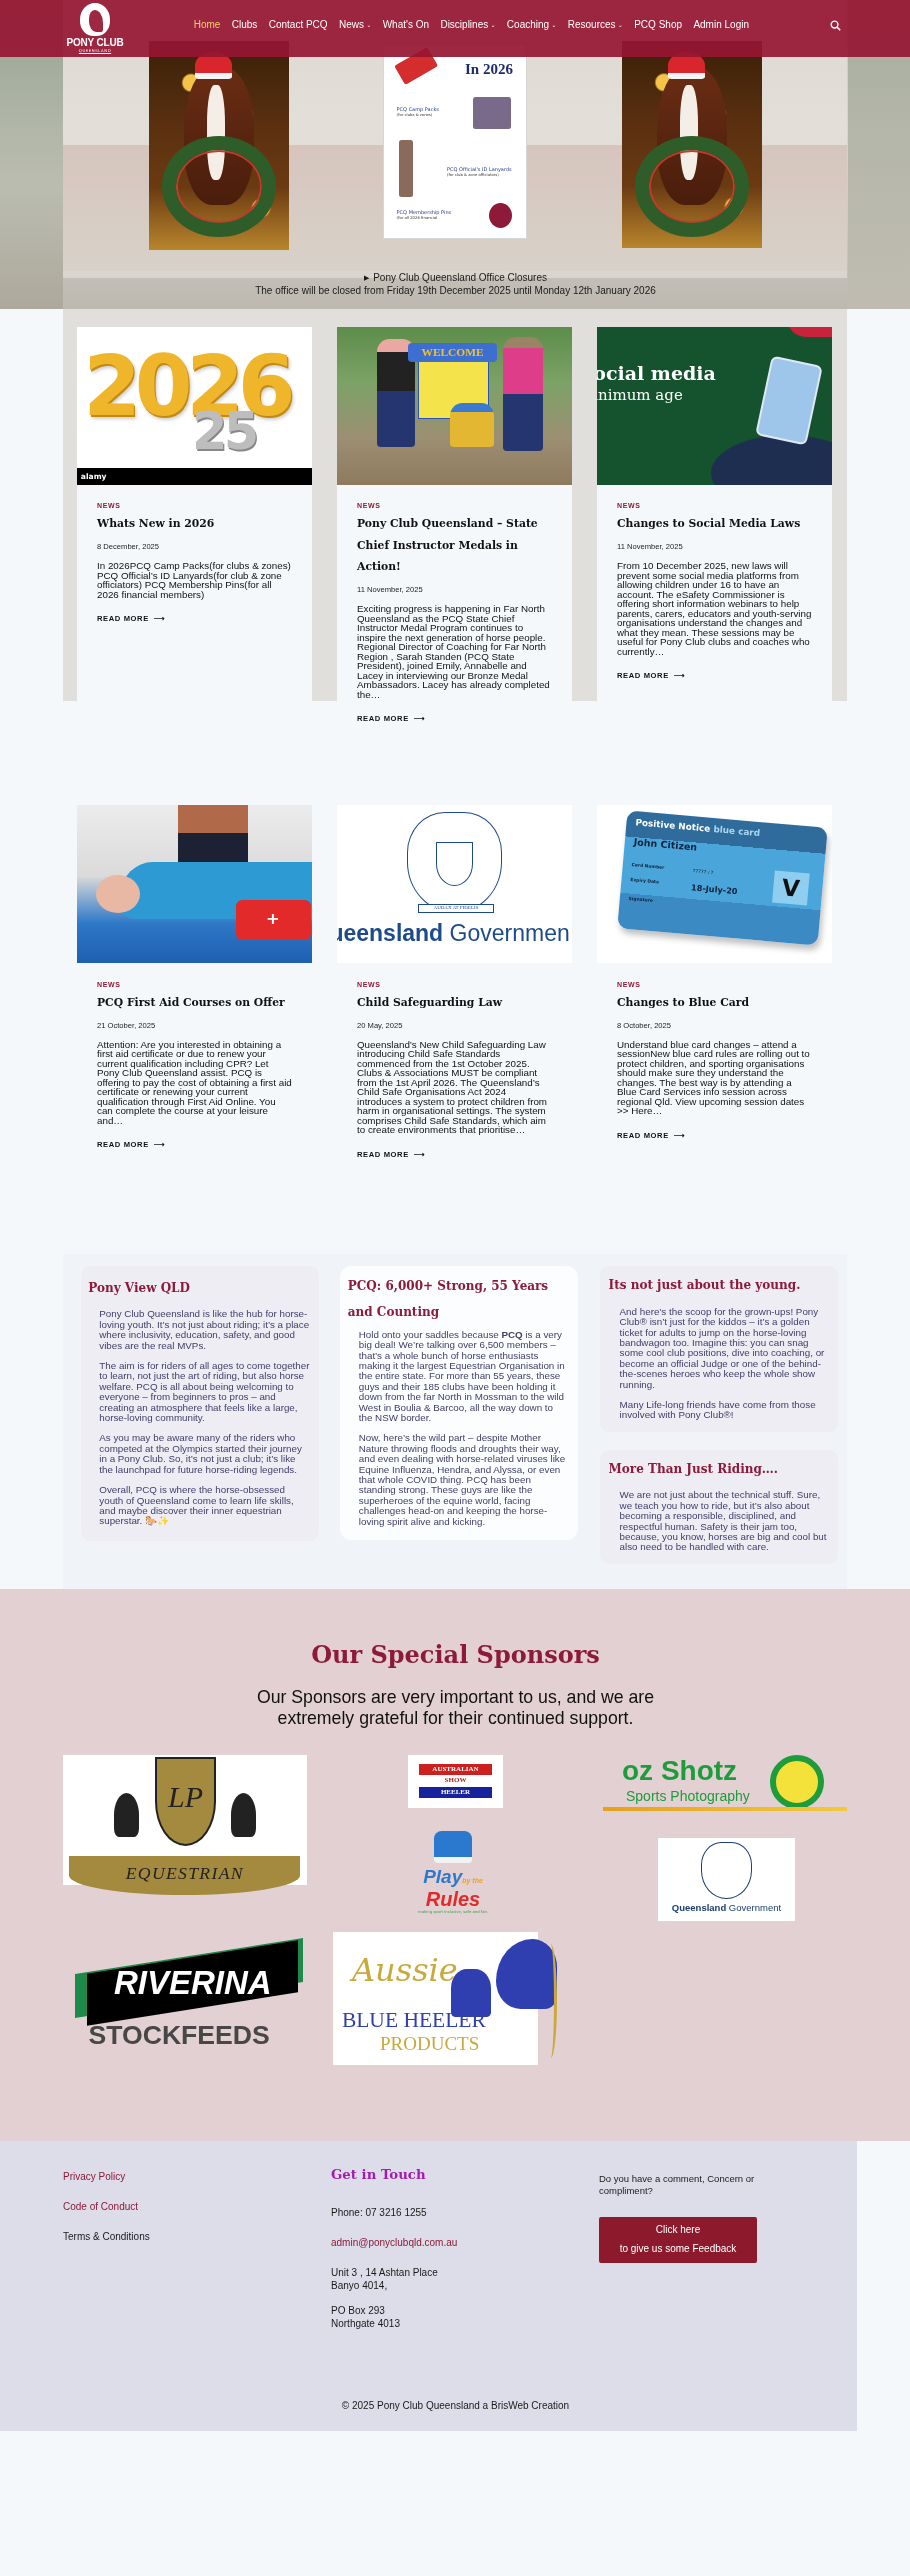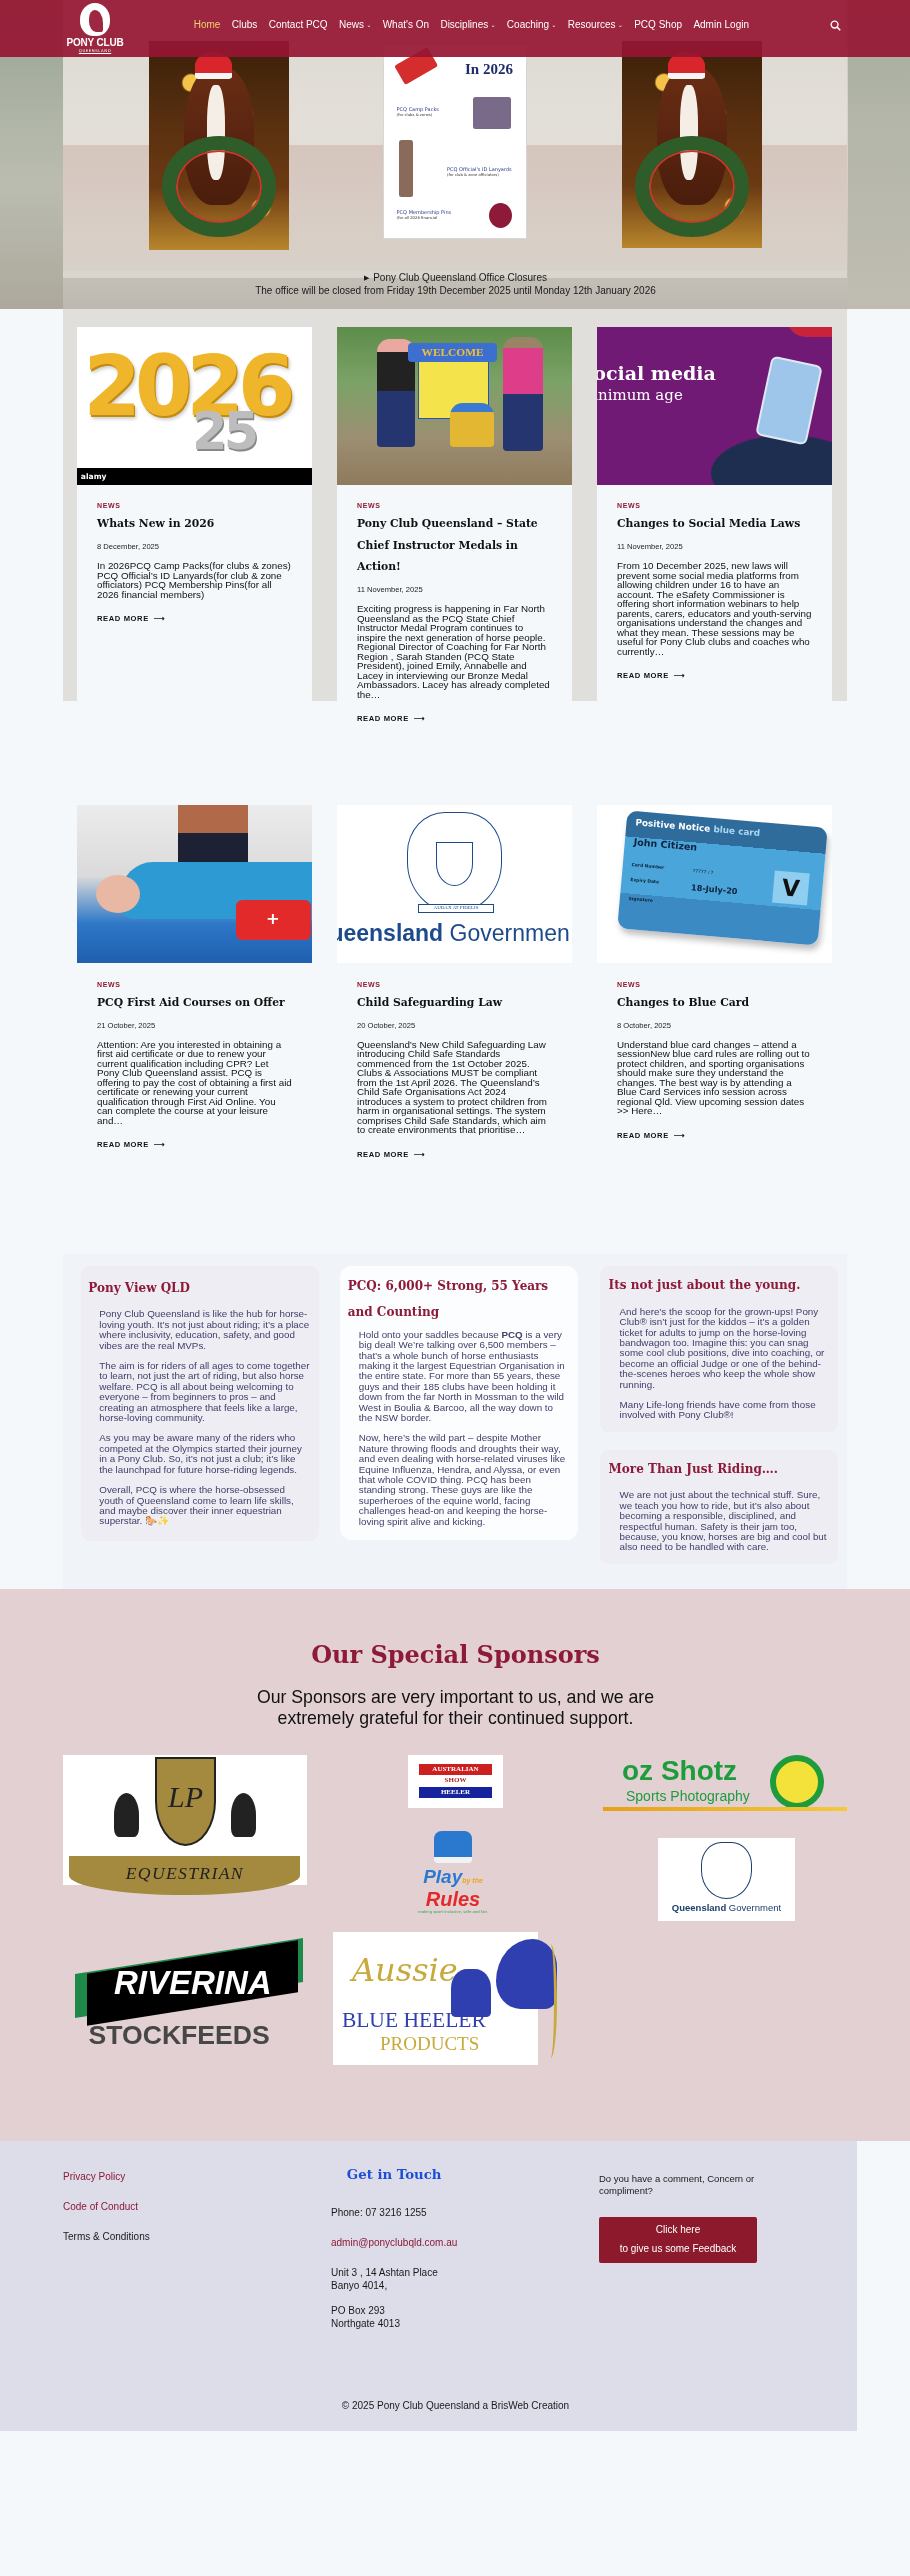--- a/index.html
+++ b/index.html
@@ -63,21 +63,21 @@
   .img-2026 { background: #fff; }
   .img-2026 .gold { position: absolute; left: 6.3px; top: 11.4px; font-family: "DejaVu Sans", sans-serif; font-weight: bold; font-size: 83px; letter-spacing: -6.3px; color: #f0b62b; text-shadow: 1.3px 1.9px 0 #c48a10, 2.5px 3.8px 3.8px rgba(0,0,0,.2); }
   .img-2026 .silver { position: absolute; left: 115px; top: 75px; font-weight: bold; font-size: 51px; letter-spacing: -3.8px; color: #bdbdbd; text-shadow: 1.3px 1.9px 0 #888; }
   .img-2026 .alamy-bar { position: absolute; left: 0; bottom: 0; width: 100%; height: 16.4px; background: #000; color: #fff; font-weight: bold; font-size: 7.6px; padding: 3.8px 3.8px; }
   .img-welcome { background: linear-gradient(180deg,#5c8d4a 0%,#7ca267 35%,#9c8f72 70%,#8f7a5d 100%); }
   .img-welcome .sign { position: absolute; left: 81px; top: 29px; width: 71px; height: 63px; background: #f4e34a; border: 1.9px solid #2a52b8; }
   .img-welcome .banner { position: absolute; left: 71px; top: 16.4px; width: 89px; height: 19px; background: #3d6fd1; border-radius: 3.8px; color: #f2c030; font-weight: bold; font-family: "Liberation Serif", serif; text-align: center; font-size: 11.4px; line-height: 19px; }
   .img-welcome .p1 { position: absolute; left: 40px; top: 12.6px; width: 38px; height: 108px; background: linear-gradient(180deg,#e9a8a0 0 12%, #222 12% 48%, #25356f 48%); border-radius: 12.6px 12.6px 3.8px 3.8px; }
   .img-welcome .p2 { position: absolute; left: 166px; top: 10px; width: 40px; height: 114px; background: linear-gradient(180deg,#9a8466 0 10%, #de3d89 10% 50%, #25356f 50%); border-radius: 12.6px 12.6px 3.8px 3.8px; }
   .img-welcome .p3 { position: absolute; left: 113px; top: 76px; width: 44px; height: 44px; background: linear-gradient(180deg,#3a7ad1 0 20%, #e3b731 20%); border-radius: 12.6px 12.6px 3.8px 3.8px; }
-  .img-social { background: #701a75; }
+  .img-social { background: #14532d; }
   .img-social .t1 { position: absolute; left: -3.8px; top: 35px; color: #fff; font-family: "DejaVu Serif", serif; font-weight: bold; font-size: 19px; }
   .img-social .t2 { position: absolute; left: -3.8px; top: 59px; color: #fff; font-family: "DejaVu Serif", serif; font-size: 15px; }
   .img-social .phone { position: absolute; left: 166px; top: 33px; width: 52px; height: 81px; background: #9ec5ea; border: 2.5px solid #dfe8f3; border-radius: 6.3px; transform: rotate(12deg); }
   .img-social .blob { position: absolute; left: 114px; top: 108px; width: 152px; height: 76px; border-radius: 50%; background: #1e2e50; }
   .img-social .dot-red { position: absolute; right: -6.3px; top: -8.9px; width: 51px; height: 19px; background: #c9233b; border-radius: 0 0 0 25px; }
   .img-firstaid { background: linear-gradient(180deg,#ececec 0%,#dadada 45%,#2e78c7 75%,#1f5fb0 100%); }
   .img-firstaid .body { position: absolute; left: 44px; top: 57px; width: 191px; height: 57px; background: #2d9ad4; border-radius: 32px 0 0 12.6px; }
   .img-firstaid .kit { position: absolute; left: 159px; top: 95px; width: 75px; height: 40px; background: #e22a2a; border-radius: 6.3px; }
   .img-firstaid .kit::after { content: "+"; position: absolute; left: 30px; top: 8.9px; color: #fff; font-weight: bold; font-size: 16.4px; }
   .img-firstaid .person { position: absolute; left: 101px; top: 0; width: 70px; height: 70px; background: linear-gradient(180deg,#b06a4a 0 40%, #1c2233 40%); }
@@ -149,21 +149,21 @@
   .sp-abh .swoosh { position: absolute; left: 211px; top: 12.6px; width: 12.6px; height: 114px; border-right: 3.8px solid #c8a93c; border-radius: 0 60% 60% 0; }
   .sp-abh .bh { position: absolute; left: 8.9px; top: 76px; font-family: "Liberation Serif", serif; color: #2f3fb0; font-size: 21.5px; }
   .sp-abh .prod { position: absolute; left: 47px; top: 101px; font-family: "Liberation Serif", serif; color: #c8a93c; font-size: 19px; }
 
   
   .footer { position: relative; width: 857px; height: 290px; background: #dcdde9; }
   .f-links { position: absolute; left: 63px; top: 30px; display: flex; flex-direction: column; gap: 19px; font-family: "Liberation Sans", sans-serif; font-size: 10px; }
   .f-links .maroon { color: #8c1a38; }
   .f-links .dark { color: #1a1a1a; }
   .f-touch { position: absolute; left: 331px; top: 26.6px; font-family: "Liberation Sans", sans-serif; font-size: 10px; color: #1a1a1a; }
-  .f-touch h3 { font-family: "DejaVu Serif", serif; font-weight: bold; color: #1d4ed8; font-size: 13.3px; text-align: center; }
+  .f-touch h3 { font-family: "DejaVu Serif", serif; font-weight: bold; color: #a21caf; font-size: 13.3px; }
   .f-touch .phone { margin-top: 25px; }
   .f-touch .email { margin-top: 19px; color: #8c1a38; display: block; }
   .f-touch .addr { margin-top: 19px; line-height: 12.6px; }
   .f-touch .po { margin-top: 12.6px; line-height: 12.6px; }
   .f-fb { position: absolute; left: 599px; top: 32px; font-family: "Liberation Sans", sans-serif; font-size: 9.5px; color: #1a1a1a; line-height: 12.6px; width: 190px; }
   .f-btn { display: block; margin-top: 19px; width: 158px; height: 46px; background: #8c1a2c; color: #fff; border-radius: 1.9px; text-align: center; font-size: 10px; line-height: 18.3px; padding-top: 4.4px; }
   .copyright { position: absolute; left: 0; width: 911px; top: 259px; text-align: center; font-family: "Liberation Sans", sans-serif; font-size: 10px; color: #1a1a1a; }
 </style>
 </head>
 <body>
@@ -352,21 +352,21 @@
 
     <article class="card">
       <div class="card-img img-qldgov">
         <div class="crest"></div>
         <div class="motto">AUDAX AT FIDELIS</div>
         <div class="word"><b>ueensland</b><span> Governmen</span></div>
       </div>
       <div class="card-body">
         <div class="card-cat">NEWS</div>
         <h3 class="card-title">Child Safeguarding Law</h3>
-        <div class="card-date">20 October, 2025</div>
+        <div class="card-date">20 May, 2025</div>
         <p class="card-excerpt">Queensland’s New Child Safeguarding Law introducing Child Safe Standards commenced from the 1st October 2025.  Clubs &amp; Associations MUST be compliant from the 1st April 2026. The Queensland’s Child Safe Organisations Act 2024 introduces a system to protect children from harm in organisational settings.  The system comprises Child Safe Standards, which aim to create environments that prioritise…</p>
         <a class="read-more">
             <span>READ MORE</span>
             <span>⟶</span>
           </a>
       </div>
     </article>
 
     <article class="card">
       <div class="card-img img-bluecard">

